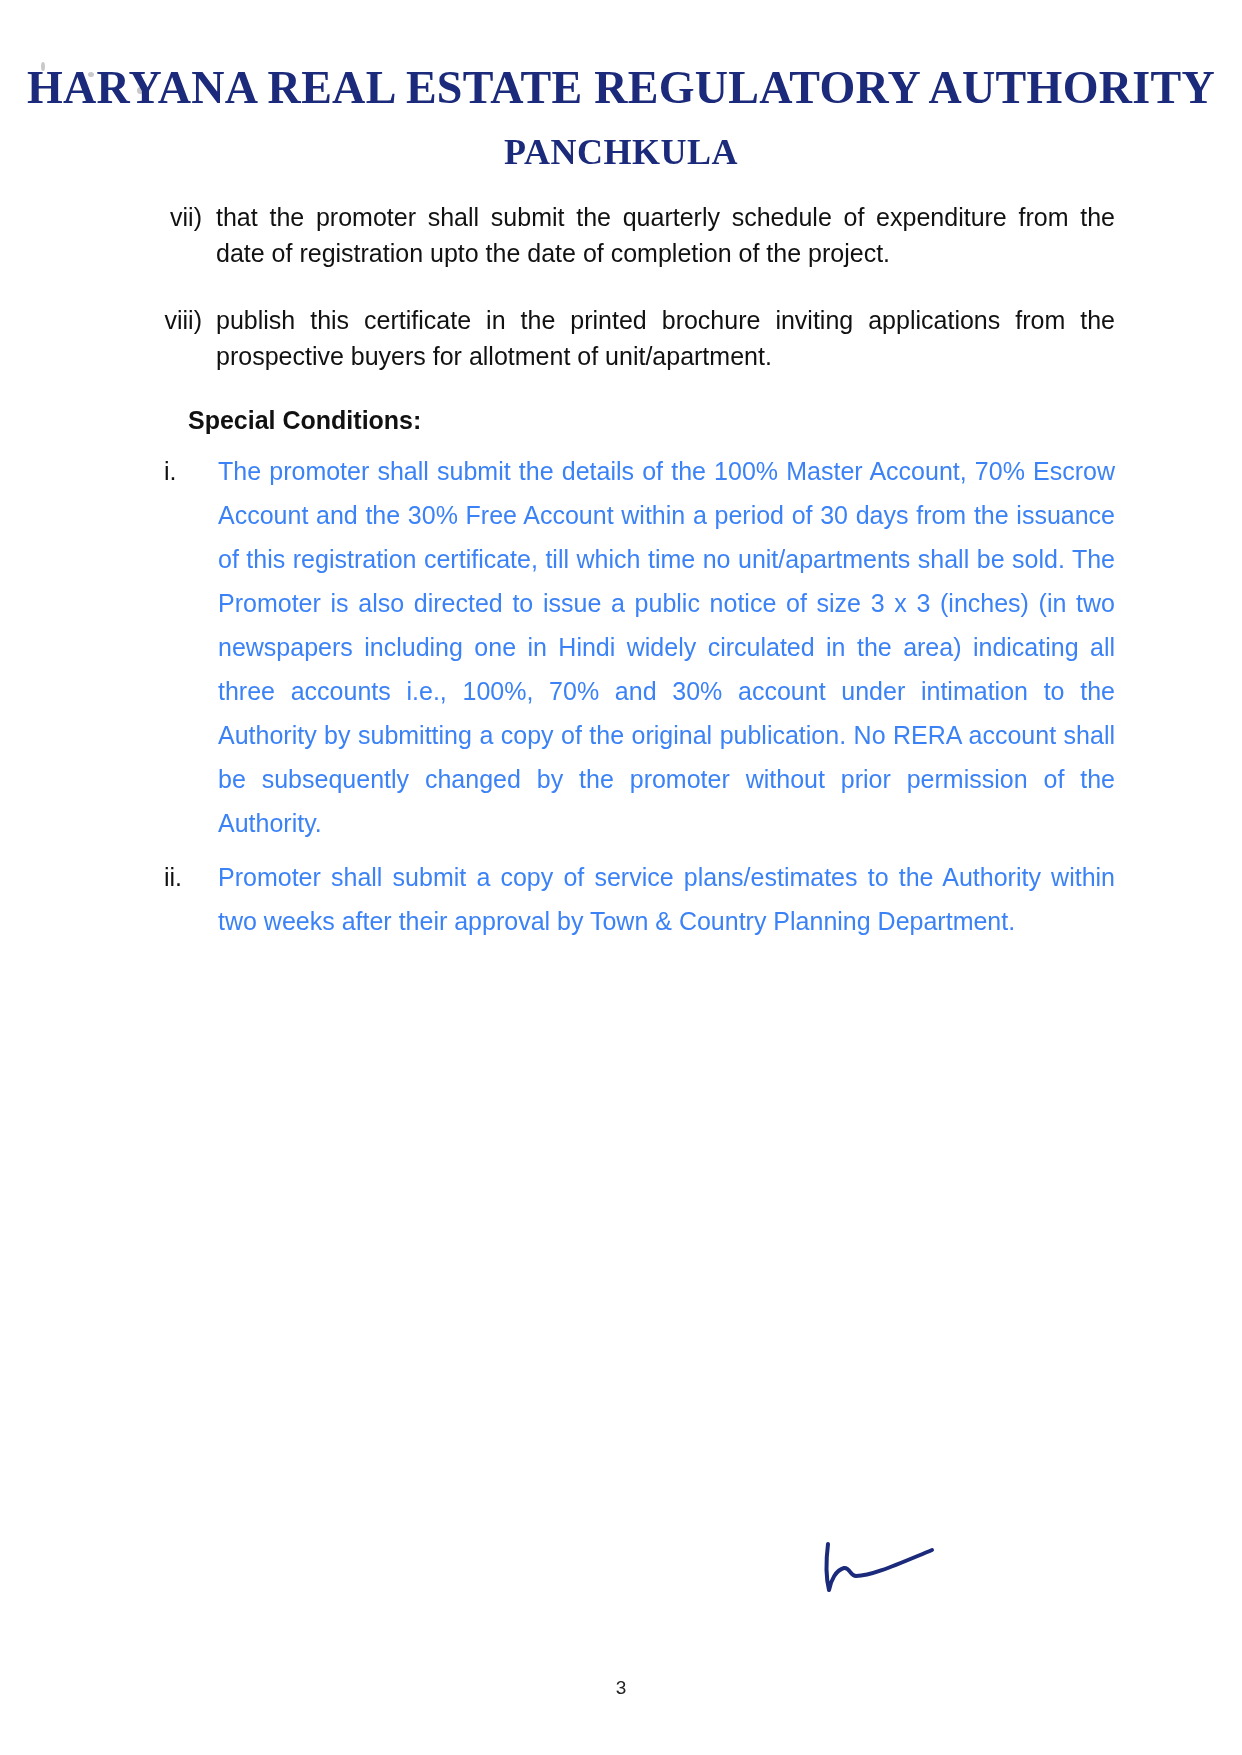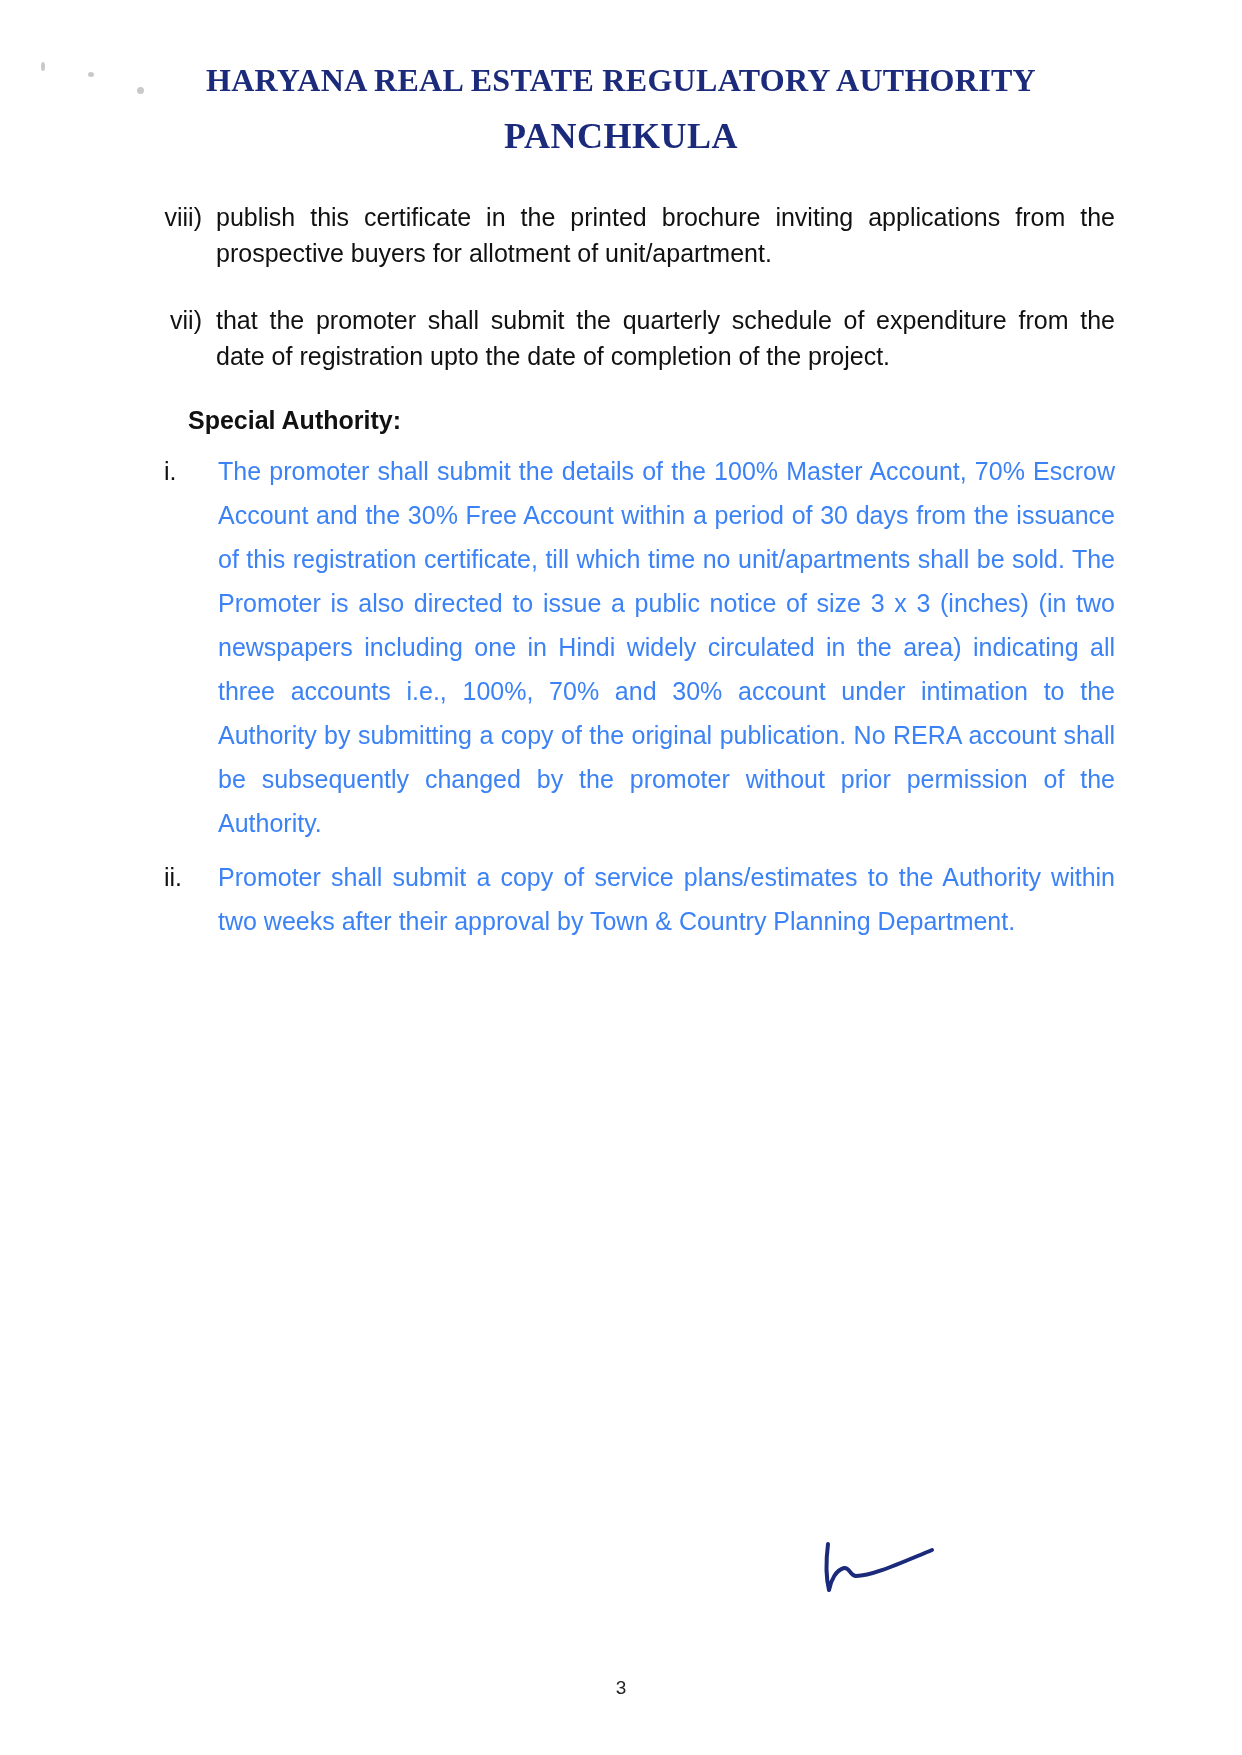--- a/index.html
+++ b/index.html
@@ -33,21 +33,21 @@
   .heading-block {
     position: absolute;
     top: 62px;
     left: 0;
     right: 0;
     text-align: center;
   }
   .heading-main {
     font-family: "Liberation Serif", serif;
     font-weight: bold;
-    font-size: 32px;
+    font-size: 46px;
     color: #1b2a7a;
     letter-spacing: 0.3px;
     line-height: 1.15;
   }
   .heading-sub {
     font-family: "Liberation Serif", serif;
     font-weight: bold;
     font-size: 36px;
     color: #1b2a7a;
     margin-top: 16px;
@@ -142,31 +142,31 @@
 
 
   <div class="heading-block">
     <div class="heading-main">HARYANA REAL ESTATE REGULATORY AUTHORITY</div>
     <div class="heading-sub">PANCHKULA</div>
   </div>
 
   <div class="body-area">
 
     <div class="clause">
+      <div class="marker">vii)</div>
+      <div class="text">that the promoter shall submit the quarterly schedule of expenditure from the date of registration upto the date of completion of the project.</div>
+    </div>
+
+    <div class="clause">
       <div class="marker">viii)</div>
       <div class="text">publish this certificate in the printed brochure inviting applications from the prospective buyers for allotment of unit/apartment.</div>
     </div>
 
-    <div class="clause">
-      <div class="marker">vii)</div>
-      <div class="text">that the promoter shall submit the quarterly schedule of expenditure from the date of registration upto the date of completion of the project.</div>
-    </div>
 
-
-    <div class="special-title">Special Authority:</div>
+    <div class="special-title">Special Conditions:</div>
 
     <div class="sp-clause">
       <div class="marker">i.</div>
       <div class="text">The promoter shall submit the details of the 100% Master Account, 70% Escrow Account and the 30% Free Account within a period of 30 days from the issuance of this registration certificate, till which time no unit/apartments shall be sold. The Promoter is also directed to issue a public notice of size 3 x 3 (inches) (in two newspapers including one in Hindi widely circulated in the area) indicating all three accounts i.e., 100%, 70% and 30% account under intimation to the Authority by submitting a copy of the original publication. No RERA account shall be subsequently changed by the promoter without prior permission of the Authority.</div>
     </div>
 
     <div class="sp-clause">
       <div class="marker">ii.</div>
       <div class="text">Promoter shall submit a copy of service plans/estimates to the Authority within two weeks after their approval by Town &amp; Country Planning Department.</div>
     </div>

